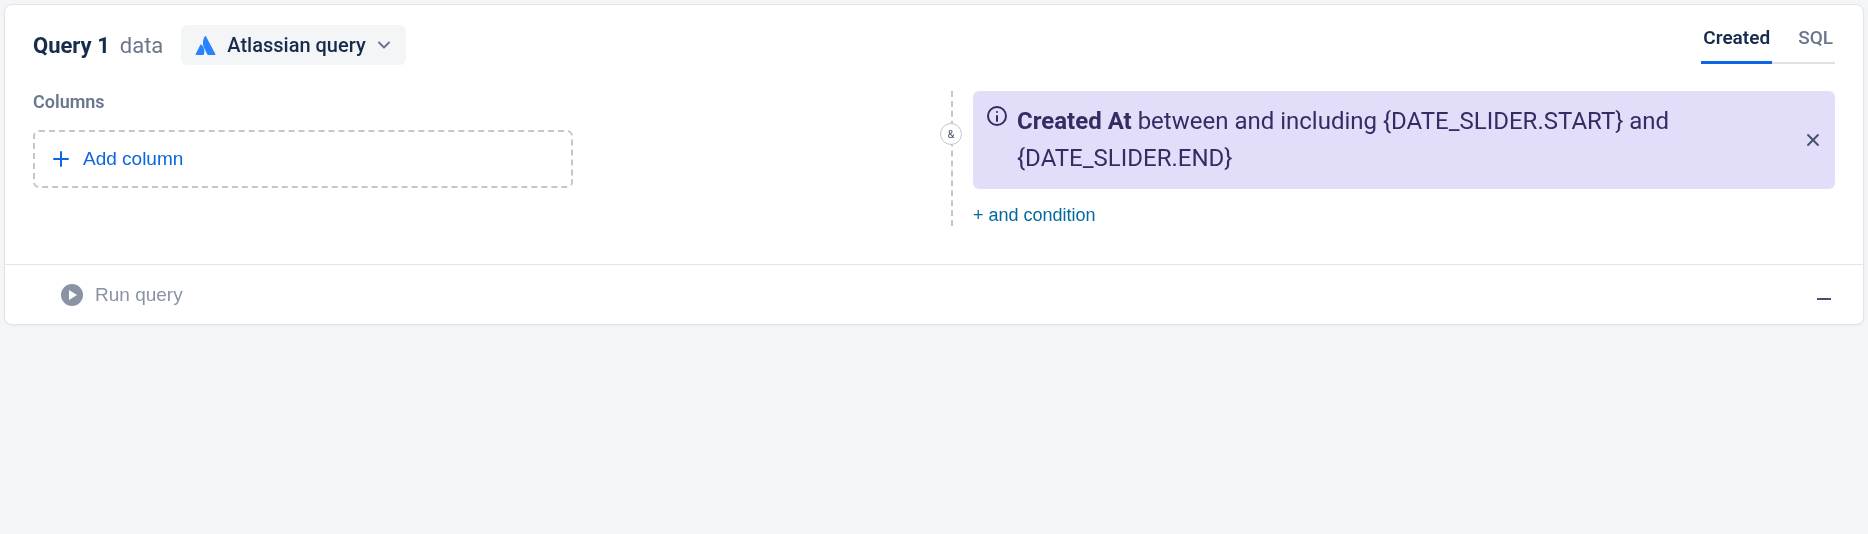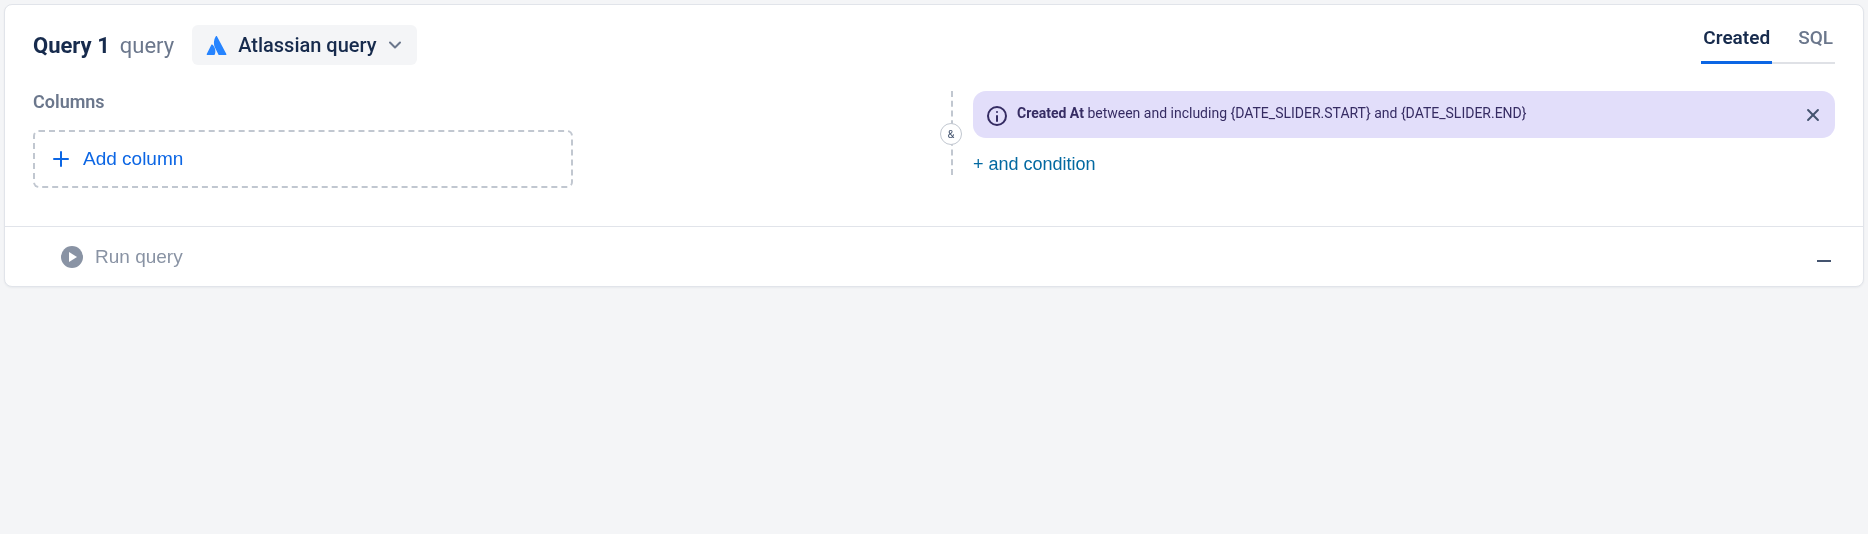--- a/index.html
+++ b/index.html
@@ -178,28 +178,28 @@
     }
     .filter-chips {
       flex: 1;
       border-left: 2px dashed #c1c7d0;
       padding-left: 20px;
       position: relative;
       margin-left: -8px;
     }
     .filter-chip {
       background: #e2defa;
-      border-radius: 13px;
+      border-radius: 6px;
       padding: 12px 44px 12px 14px;
       display: flex;
       align-items: flex-start;
       gap: 10px;
       position: relative;
       color: #362c63;
-      font-size: 14px;
+      font-size: 24px;
       line-height: 1.55;
       margin-bottom: 12px;
     }
     .info-icon {
       width: 20px;
       height: 20px;
       border: 2px solid #352c63;
       border-radius: 50%;
       display: inline-flex;
       align-items: center;
@@ -322,21 +322,21 @@
       background: #44546f;
     }
   </style>
 </head>
 <body>
 
 <div class="query-container">
   <div class="query-header">
     <div class="query-header-left">
       <span class="query-title">Query 1</span>
-      <span class="query-from">query</span>
+      <span class="query-from">data</span>
       <div class="source-selector">
         <span class="atlassian-icon">
           <svg viewBox="0 0 32 32" fill="none">
             <path d="M9.5 15.5c-.5-.6-1.3-.5-1.7.2L1.1 29c-.4.8.2 1.7 1.1 1.7h9.3c.5 0 1-.3 1.2-.8 2-4.2 1-10.6-3.2-14.4z" fill="#2684FF"></path>
             <path d="M14.4 3.3c-3.7 5.9-3.5 12.5-.9 17.6l4.5 9c.2.5.7.8 1.2.8h9.3c.9 0 1.5-.9 1.1-1.7L15.9 3.3c-.4-.7-1.2-.7-1.5 0z" fill="#2684FF"></path>
           </svg>
         </span>
         <span class="source-label">Atlassian query</span>
         <span class="chevron-icon">
           <svg viewBox="0 0 12 8" fill="none" stroke-width="2" stroke-linecap="round" stroke-linejoin="round">

